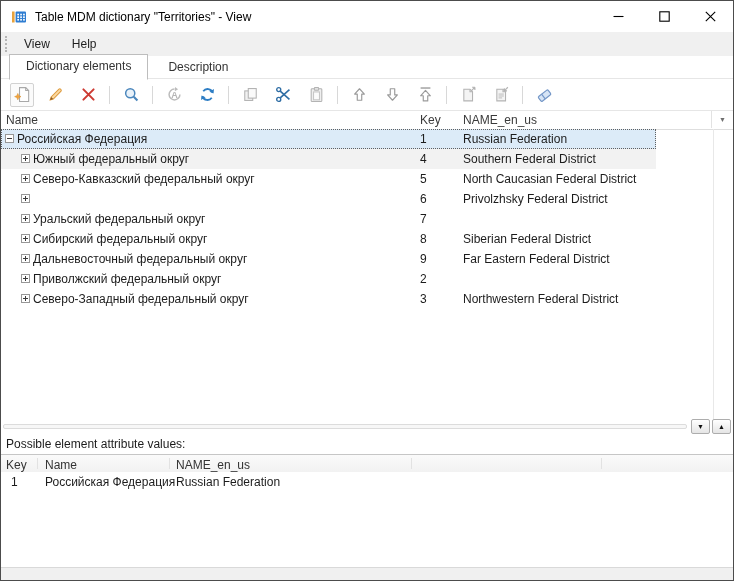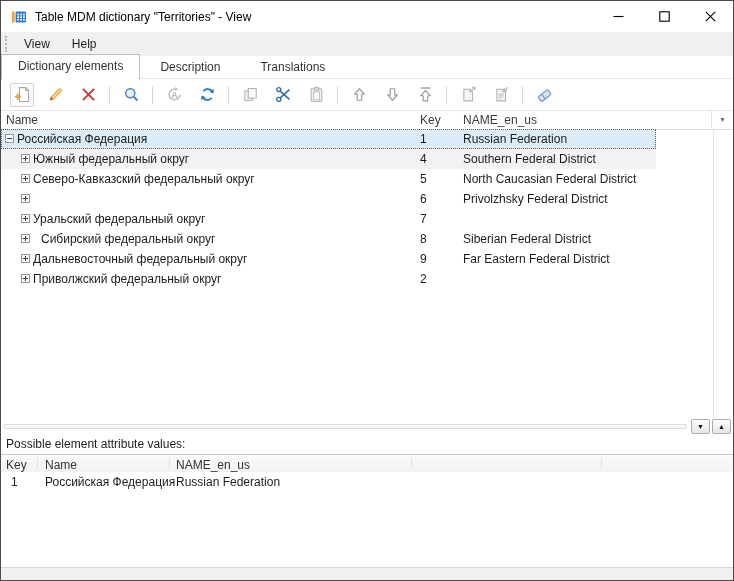--- a/index.html
+++ b/index.html
@@ -11,21 +11,21 @@
   .title{margin-left:8px;font-size:12px;color:#000;white-space:nowrap;}
   .winbtns{margin-left:auto;display:flex;height:100%;}
   .winbtn{width:46px;height:31px;display:flex;align-items:center;justify-content:center;}
 
   
   .menubar{position:absolute;left:0;top:31px;right:0;height:24px;background:#f0f0f0;display:flex;align-items:center;}
   .gripper{width:0;height:16px;border-left:2px dotted #b5b5b5;margin:0 6px 0 4px;}
   .menu-item{font-size:12px;color:#1e1e1e;padding:8px 11px;}
 
   
-  .tabstrip{position:absolute;left:0;top:55px;right:0;height:23px;background:#fff;display:flex;align-items:flex-end;box-sizing:border-box;}
+  .tabstrip{position:absolute;left:0;top:55px;right:0;height:23px;background:#fff;display:flex;align-items:flex-end;padding-left:8px;box-sizing:border-box;}
   .tabstrip::after{content:'';position:absolute;left:0;right:0;bottom:0;height:1px;background:#e6e6e6;}
   .tab{font-size:12px;color:#333;padding:4px 20px 5px;position:relative;white-space:nowrap;}
   .tab.active{border:1px solid #bdbdbd;border-bottom:1px solid #fff;margin-bottom:-1px;background:#fff;z-index:2;padding:4px 16px 6px;}
 
   
   .toolbar{position:absolute;left:0;top:78px;right:0;height:32px;background:#fff;border-bottom:1px solid #e6e6e6;display:flex;align-items:center;padding-left:9px;box-sizing:border-box;}
   .tb-btn{width:24px;height:24px;margin-right:9px;display:flex;align-items:center;justify-content:center;border:1px solid transparent;border-radius:2px;flex:none;}
   .tb-btn.focused{border-color:#d2d2d2;background:#fbfbfb;}
   .tb-sep{width:1px;height:18px;background:#d8d8d8;margin-right:9px;flex:none;}
   .tb-btn svg{display:block;}
@@ -115,21 +115,20 @@
     <div class="gripper"></div>
     <div id="menu-items" style="display:flex;">
         <div class="menu-item">View</div>
         <div class="menu-item">Help</div>
       </div>
   </div>
 
   <div class="tabstrip" id="tabstrip">
       <div class="tab active">Dictionary elements</div>
       <div class="tab">Description</div>
-      <div class="tab">Translations</div>
     </div>
 
   <div class="toolbar" id="toolbar">
       <button class="tb-btn focused" style="padding: 0px; cursor: default; background-color: rgb(251, 251, 251);">
         <span>
           <svg width="17" height="17" viewBox="0 0 16 16">
             <path d="M5.2 1.5 H11 L13.8 4.3 V14.5 H5.2 Z" fill="#fff" stroke="#a8a8a8"></path>
             <path d="M11 1.5 V4.3 H13.8" fill="none" stroke="#a8a8a8"></path>
             <path d="M3.6 7 l0.9 2.1 2.1 0.9 -2.1 0.9 -0.9 2.1 -0.9 -2.1 -2.1 -0.9 2.1 -0.9 Z" fill="#f2a33c" stroke="#d98b26" stroke-width="0.5"></path>
           </svg>
@@ -316,40 +315,49 @@
             <span class="v"></span>
           </span>
           <span class="cell" style="left: 32px;">Уральский федеральный округ</span>
           <span class="cell cell-key">7</span>
         </div>
         <div class="grid-row">
           <span class="expander" style="left: 20px;">
             <span class="h"></span>
             <span class="v"></span>
           </span>
-          <span class="cell" style="left: 32px; margin-left: 8px;">Сибирский федеральный округ</span>
+          <span class="cell" style="left: 32px;">Сибирский федеральный округ</span>
           <span class="cell cell-key">8</span>
           <span class="cell cell-nameen">Siberian Federal District</span>
         </div>
         <div class="grid-row">
           <span class="expander" style="left: 20px;">
             <span class="h"></span>
             <span class="v"></span>
           </span>
           <span class="cell" style="left: 32px;">Дальневосточный федеральный округ</span>
           <span class="cell cell-key">9</span>
           <span class="cell cell-nameen">Far Eastern Federal District</span>
         </div>
         <div class="grid-row">
           <span class="expander" style="left: 20px;">
             <span class="h"></span>
             <span class="v"></span>
           </span>
           <span class="cell" style="left: 32px;">Приволжский федеральный округ</span>
           <span class="cell cell-key">2</span>
+        </div>
+        <div class="grid-row">
+          <span class="expander" style="left: 20px;">
+            <span class="h"></span>
+            <span class="v"></span>
+          </span>
+          <span class="cell" style="left: 32px;">Северо-Западный федеральный округ</span>
+          <span class="cell cell-key">3</span>
+          <span class="cell cell-nameen">Northwestern Federal District</span>
         </div>
       </div>
   </div>
 
   <div class="splitter">
     <div class="groove"></div>
     <div class="split-btn" id="split-down">
         <span>▼</span>
       </div>
     <div class="split-btn" id="split-up">

